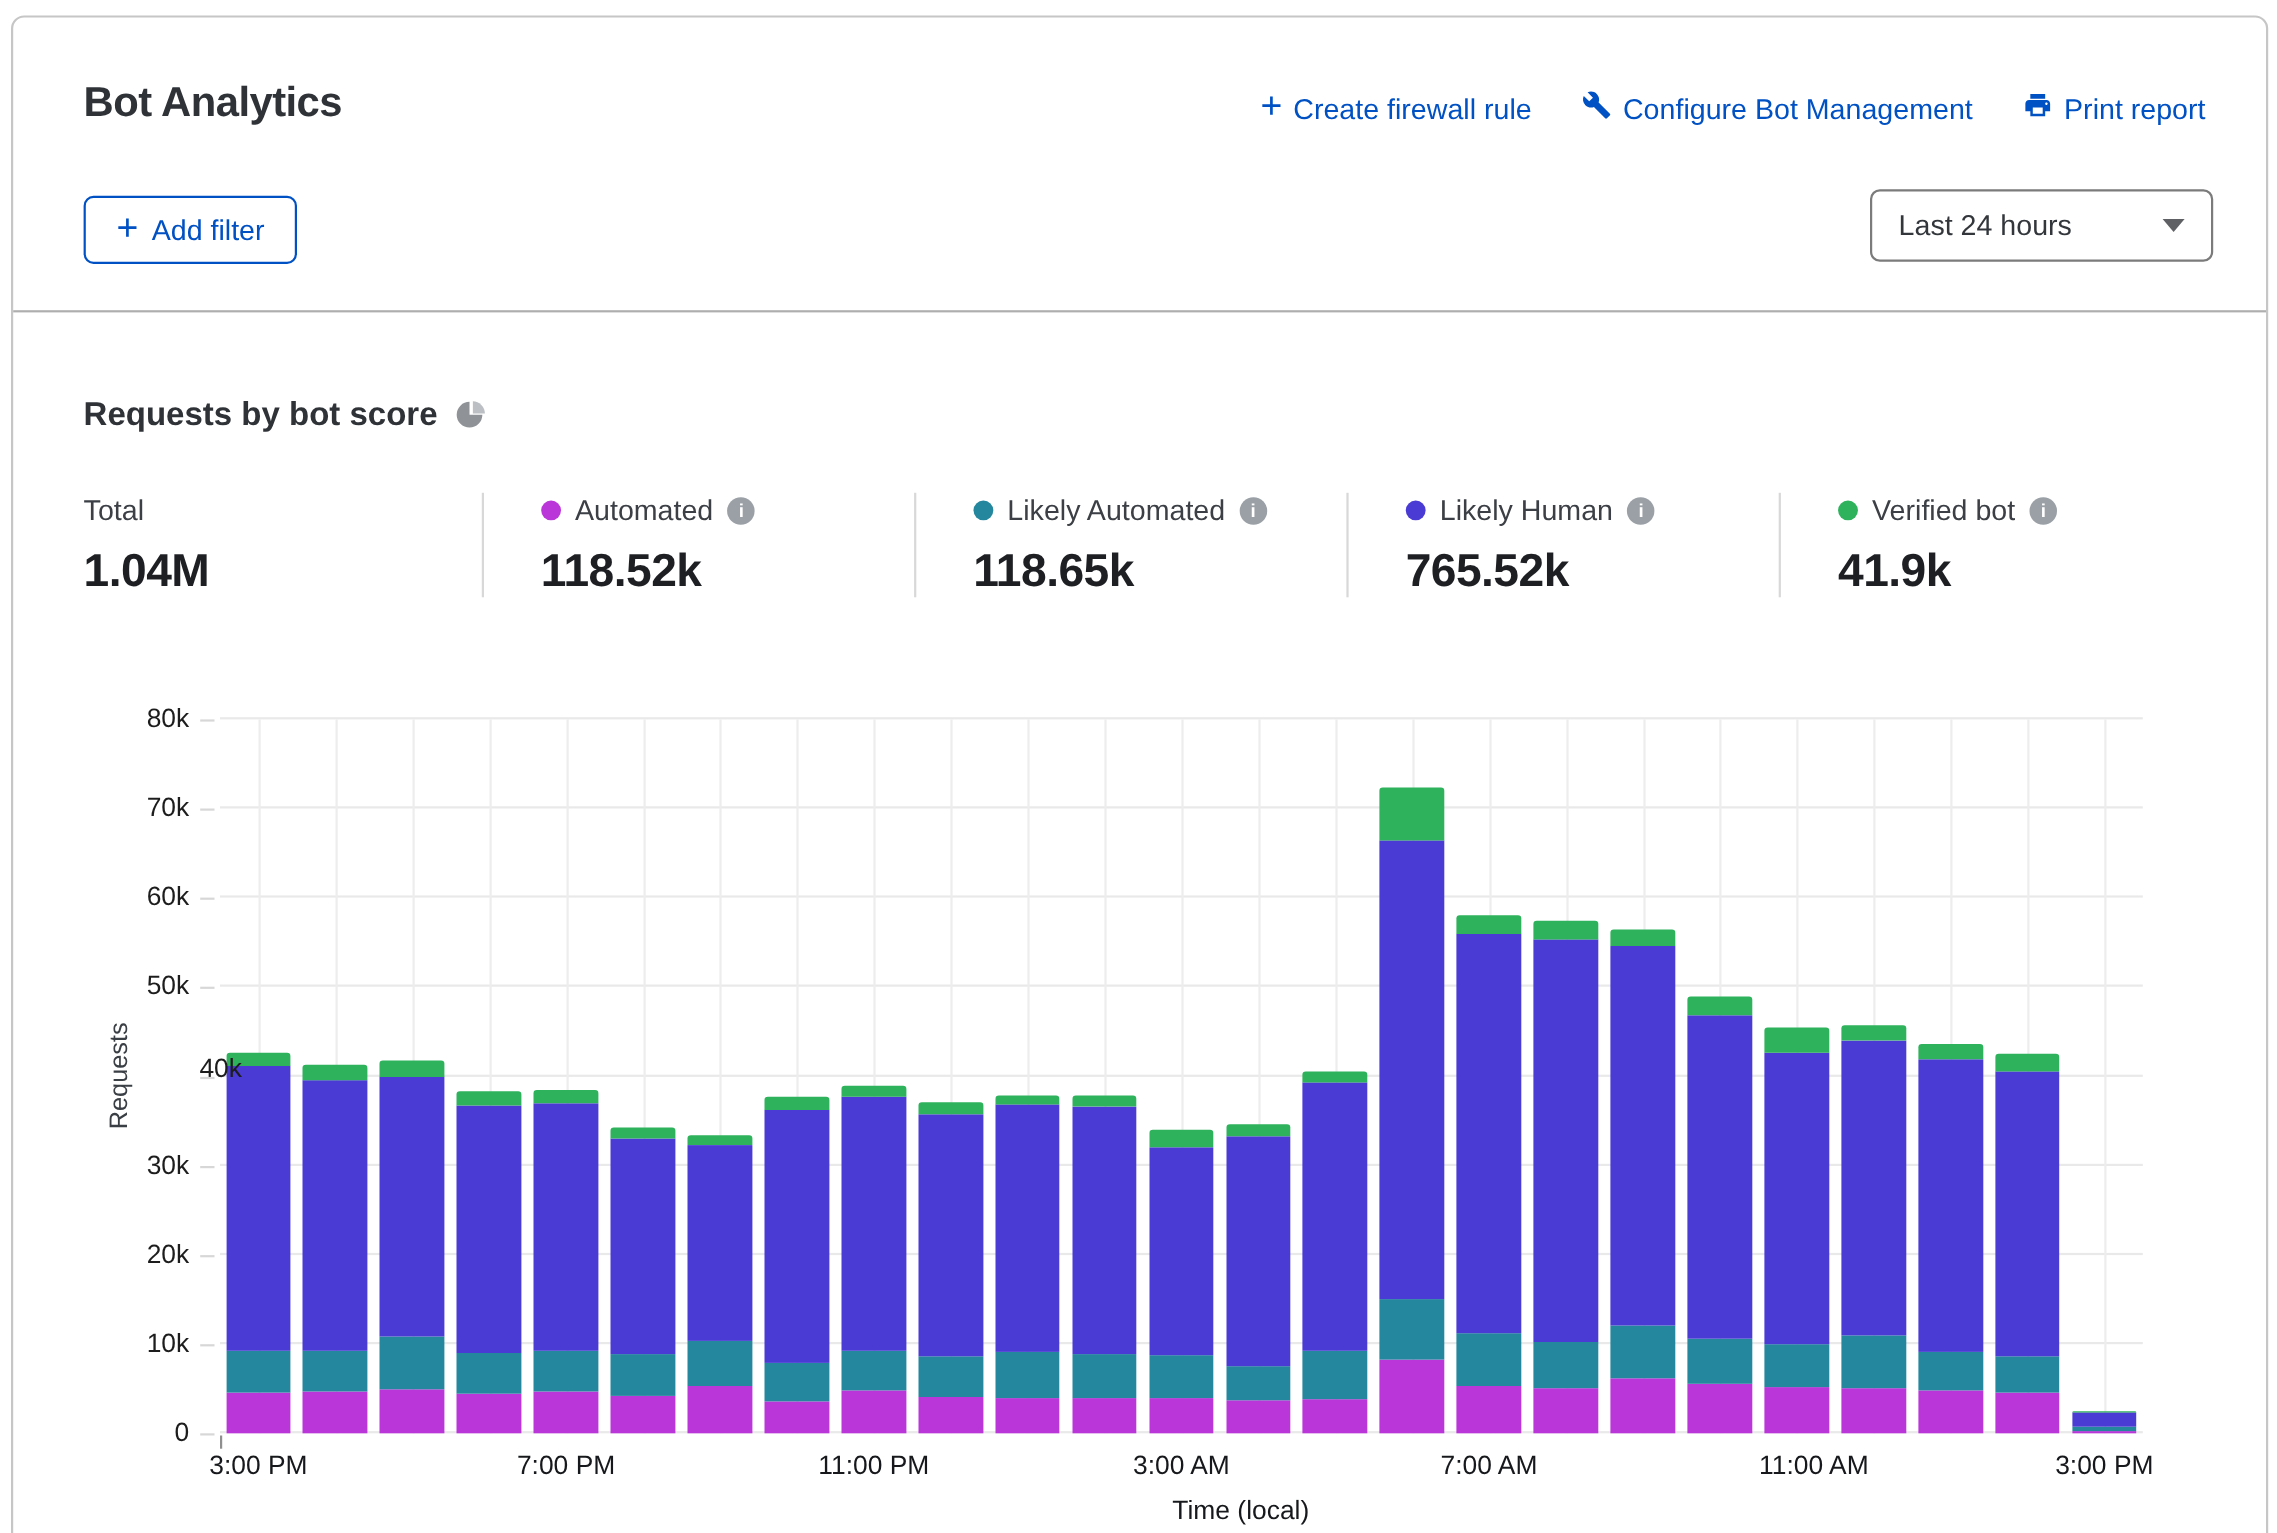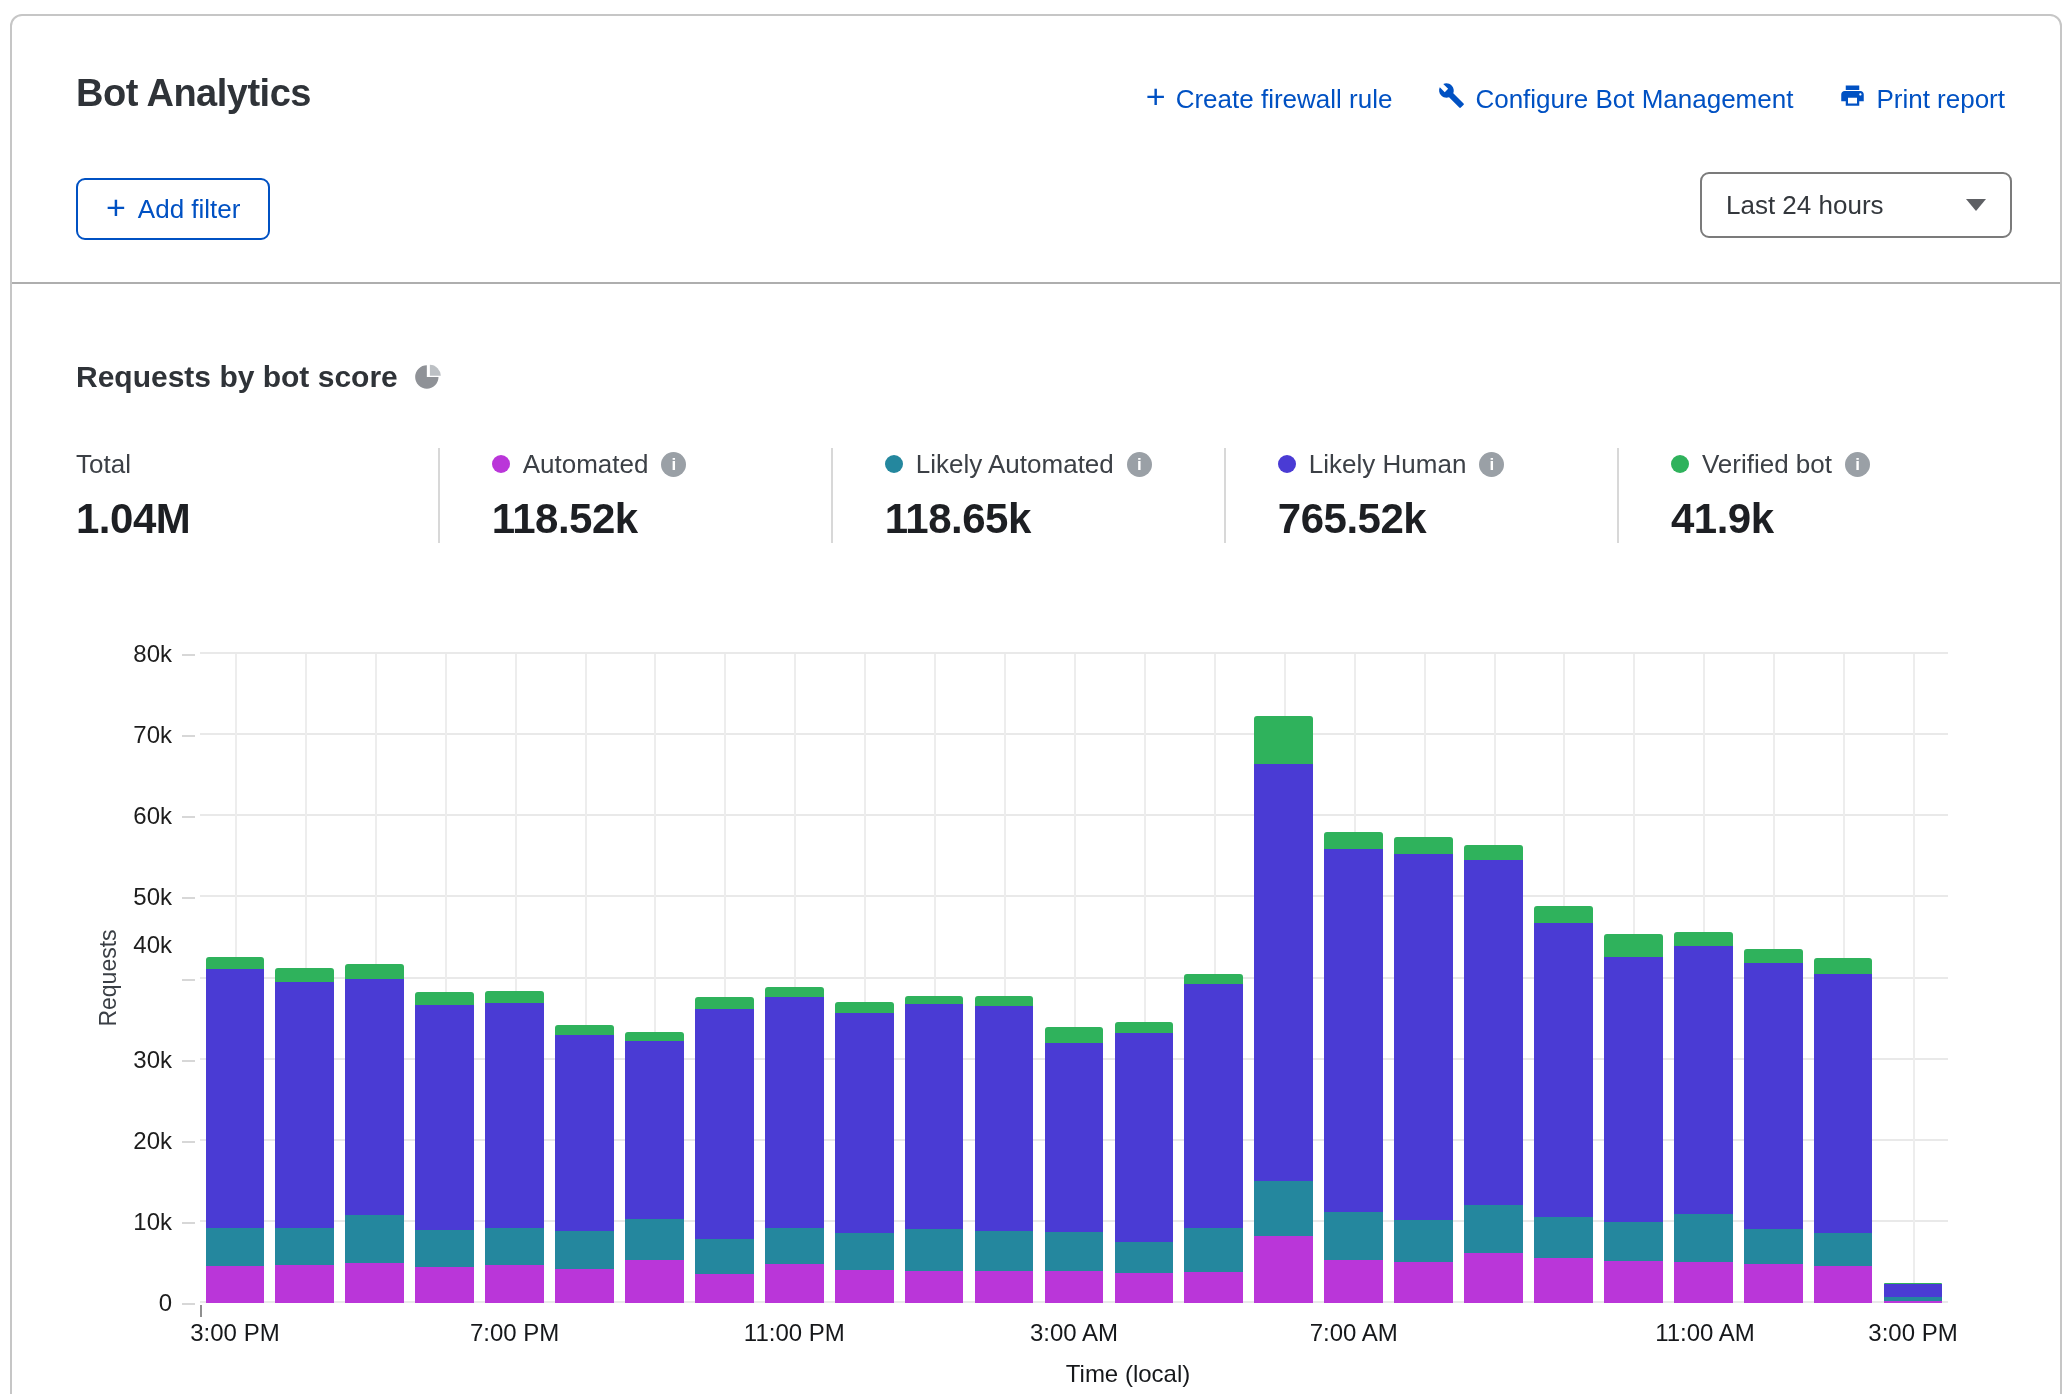--- a/index.html
+++ b/index.html
@@ -382,32 +382,32 @@
     <div class="x-axis-title" id="xAxisTitle" style="left: 1116px;">Time (local)</div>
 
   <div class="ylab" style="top: 1004px;">0</div>
       <div class="ytick" style="top: 1019px;"></div>
       <div class="ylab" style="top: 922.875px;">10k</div>
       <div class="ytick" style="top: 937.875px;"></div>
       <div class="ylab" style="top: 841.75px;">20k</div>
       <div class="ytick" style="top: 856.75px;"></div>
       <div class="ylab" style="top: 760.625px;">30k</div>
       <div class="ytick" style="top: 775.625px;"></div>
-      <div class="ylab" style="top: 646px;">40k</div>
+      <div class="ylab" style="top: 673px; margin-left: 48px;">40k</div>
       <div class="ytick" style="top: 694.5px;"></div>
       <div class="ylab" style="top: 598.375px;">50k</div>
       <div class="ytick" style="top: 613.375px;"></div>
       <div class="ylab" style="top: 517.25px;">60k</div>
       <div class="ytick" style="top: 532.25px;"></div>
       <div class="ylab" style="top: 436.125px;">70k</div>
       <div class="ytick" style="top: 451.125px;"></div>
       <div class="ylab" style="top: 355px;">80k</div>
       <div class="ytick" style="top: 370px;"></div>
       <div class="x0tick" style="left: 188px; top: 1021px;"></div>
       <div class="xlab" style="left: 222.96px; top: 1035px;">3:00 PM</div>
       <div class="xlab" style="left: 502.64px; top: 1035px;">7:00 PM</div>
       <div class="xlab" style="left: 782.32px; top: 1035px;">11:00 PM</div>
       <div class="xlab" style="left: 1062px; top: 1035px;">3:00 AM</div>
       <div class="xlab" style="left: 1341.68px; top: 1035px;">7:00 AM</div>
-      <div class="xlab" style="left: 1693px; top: 1035px;">11:00 AM</div>
+      <div class="xlab" style="left: 1637px; top: 1035px;">11:00 AM</div>
       <div class="xlab" style="left: 1901.04px; top: 1035px;">3:00 PM</div>
     </div>
 </div>
 
 </body></html>

